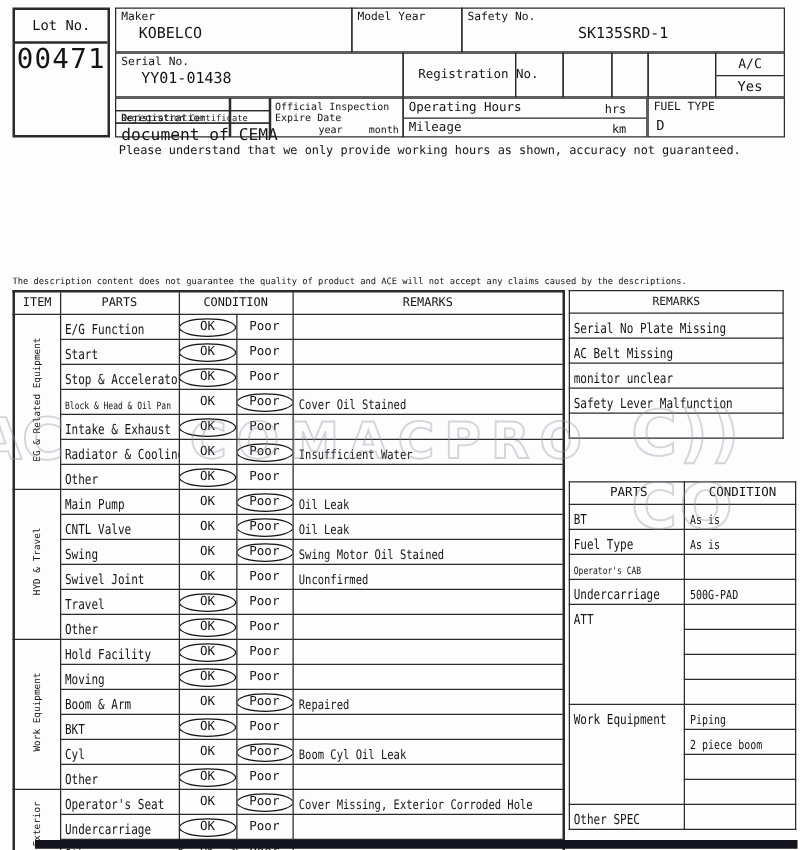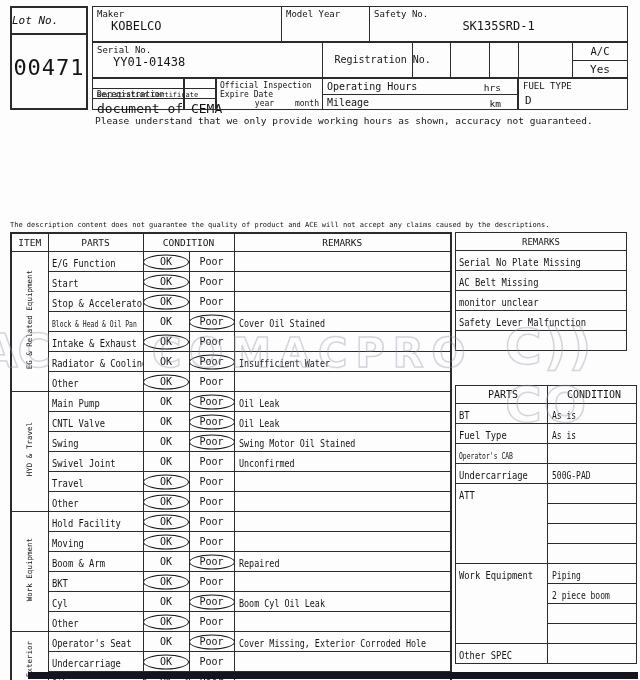--- a/index.html
+++ b/index.html
@@ -1,22 +1,22 @@
 <!DOCTYPE html>
 <html><head>
 <meta charset="utf-8">
 <style>
   html,body{margin:0;padding:0;}
   body{width:640px;height:680px;background:#fdfdfd;position:relative;overflow:hidden;
        font-family:"DejaVu Sans Mono","Liberation Mono",monospace;color:#141414;}
   .page{position:absolute;inset:0;}
   
   #lot-box{position:absolute;left:10px;top:6px;width:78px;height:104px;border:2px solid #2b2b2b;box-sizing:border-box;}
-  .lot-label{height:25px;line-height:25px;border-bottom:2px solid #2b2b2b;text-align:left;font-size:11px;font-style:italic;}
-  .lot-value{margin-top:20px;text-align:center;font-size:22px;letter-spacing:1px;}
+  .lot-label{height:25px;line-height:25px;border-bottom:2px solid #2b2b2b;text-align:center;font-size:11px;}
+  .lot-value{text-align:center;font-size:22px;letter-spacing:1px;}
   #hdr{position:absolute;left:92px;top:6px;width:520px;height:104px;}
   .cell{position:absolute;border:1px solid #2b2b2b;box-sizing:border-box;}
   .lb{font-size:9px;padding:2px 0 0 4px;white-space:nowrap;}
   .lb-sm{font-size:7px;padding:2px 0 0 4px;white-space:nowrap;}
   .val{font-size:12px;white-space:nowrap;}
   .c-maker{left:0;top:0;width:190px;height:36px;}
   .c-myear{left:189px;top:0;width:89px;height:36px;}
   .c-mno{left:277px;top:0;width:259px;height:36px;}
   .c-serial{left:0;top:36px;width:231px;height:36px;}
   .c-regno{left:230px;top:36px;width:91px;height:36px;display:flex;align-items:center;justify-content:center;}

